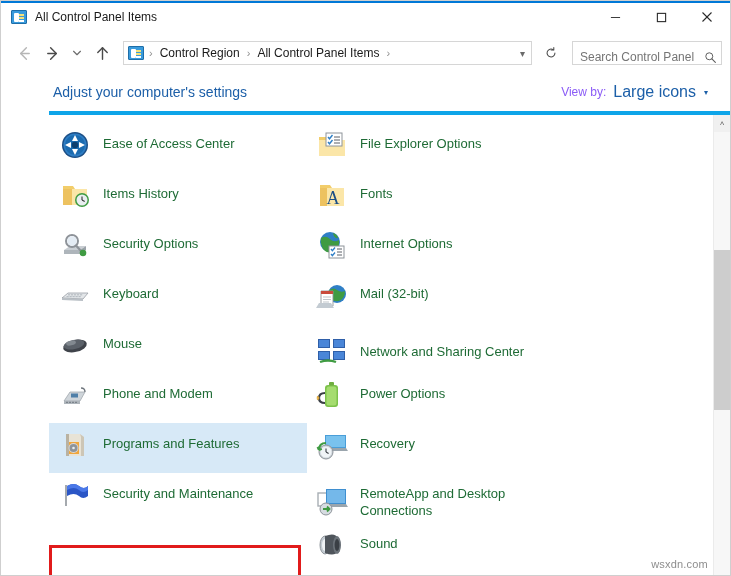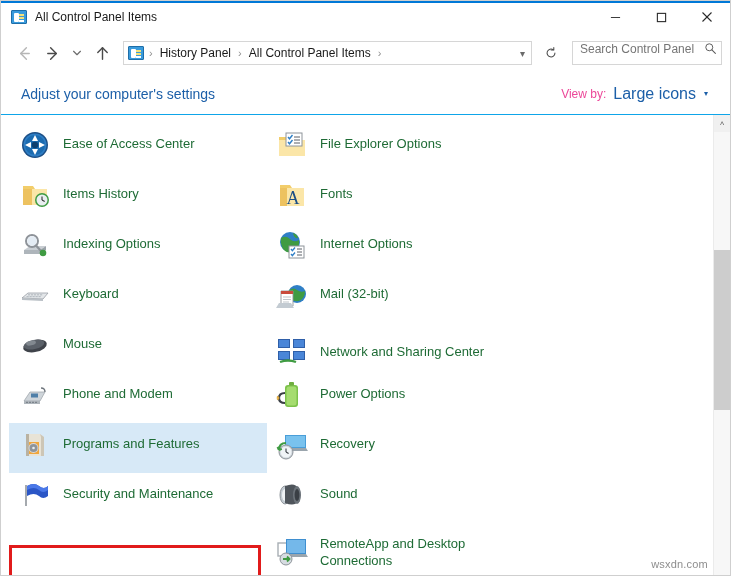--- a/index.html
+++ b/index.html
@@ -98,48 +98,50 @@
   }
   .crumb-caret { margin-left: auto; color: #6b6b6b; font-size: 10px; padding-right: 2px; }
   .refresh-btn {
     width: 26px; height: 24px;
     display: flex; align-items: center; justify-content: center;
     border: none; background: transparent;
   }
   .searchbox {
     width: 150px; height: 24px; margin-left: 6px;
     border: 1px solid #d6d6d6; background: #ffffff;
-    display: flex; align-items: flex-start; padding: 0 4px 0 7px; gap: 4px;
+    display: flex; align-items: flex-end; padding: 0 4px 0 7px; gap: 4px;
   }
   .searchbox input {
     flex: 1; border: none; outline: none;
     font-size: 12px; color: #6d6d6d;
     font-family: "Liberation Sans", sans-serif;
     background: transparent; min-width: 0;
   }
 
   
   .headrow {
     height: 42px; min-height: 42px;
     display: flex; align-items: center;
-    padding: 0 22px 0 20px;
-    border-bottom: 1px solid #0ea5e9;
+    padding: 0 22px 0 4px;
+    border-bottom: 4px solid #0ea5e9;
+    margin-left: 48px;
   }
   .head-title { font-size: 14px; color: #1c5fa8; }
   .viewby { margin-left: auto; display: flex; align-items: center; gap: 7px; }
-  .viewby-label { font-size: 12px; color: #ec4899; text-align: right; }
+  .viewby-label { font-size: 12px; color: #8b5cf6; text-align: right; }
   .viewby-value { font-size: 16px; color: #1c5fa8; }
   .viewby-caret { font-size: 8px; color: #1c5fa8; margin-left: 1px; }
 
   
   .content-wrap { flex: 1; display: flex; overflow: hidden; position: relative; }
   .grid {
     flex: 1; position: relative;
     padding: 8px 0 0 16px;
     overflow: hidden;
+    margin-left: 40px;
   }
   .col {
     position: absolute; top: 8px;
     width: 258px;
   }
   .col-left { left: 8px; }
   .col-right { left: 265px; }
 
   .item {
     display: flex; align-items: flex-start; gap: 12px;
@@ -244,21 +246,21 @@
     <button class="nav-btn">
       <svg viewBox="0 0 18 18" width="17" height="17">
         <path d="M4 8 L9 3 L14 8" fill="none" stroke="#4a4a4a" stroke-width="1.5" stroke-linecap="round" stroke-linejoin="round"></path>
         <line x1="9" y1="3" x2="9" y2="15" stroke="#4a4a4a" stroke-width="1.5" stroke-linecap="round"></line>
       </svg>
     </button>
 
     <div class="addressbar">
       <span class="crumb-icon"></span>
       <span class="crumb-sep">›</span>
-      <span class="crumb">History Panel</span>
+      <span class="crumb">Control Region</span>
       <span class="crumb-sep">›</span>
       <span class="crumb">All Control Panel Items</span>
       <span class="crumb-sep">›</span>
       <span class="crumb-caret">▾</span>
     </div>
 
     <button class="refresh-btn">
       <svg viewBox="0 0 16 16" width="14" height="14">
         <path d="M12.5 8 A4.5 4.5 0 1 1 10.6 4.3" fill="none" stroke="#4a4a4a" stroke-width="1.2" stroke-linecap="round"></path>
         <path d="M11.2 1.6 L11.2 4.6 L8.2 4.6" fill="none" stroke="#4a4a4a" stroke-width="1.2" stroke-linecap="round" stroke-linejoin="round"></path>
@@ -324,21 +326,21 @@
             <svg viewBox="0 0 32 32">
               <path d="M5 21 l6 -4 h16 l-6 4 z" fill="#c9ced3"></path>
               <path d="M5 21 v4 l16 0 v-4 z" fill="#aeb5bb"></path>
               <path d="M21 21 l6 -4 v4 l-6 4 z" fill="#9aa1a8"></path>
               <circle cx="13" cy="12" r="6" fill="none" stroke="#8e9399" stroke-width="2"></circle>
               <circle cx="13" cy="12" r="4.8" fill="#dfe9f2" opacity="0.85"></circle>
               <line x1="17" y1="16.5" x2="22" y2="22" stroke="#8e9399" stroke-width="2.2" stroke-linecap="round"></line>
               <circle cx="24" cy="24" r="3.3" fill="#3f9b42"></circle>
             </svg>
           </span>
-          <span class="item-label">Indexing Options</span>
+          <span class="item-label">Security Options</span>
         </div>
 
         <div class="item">
           <span class="item-icon">
             <svg viewBox="0 0 32 32">
               <path d="M3 19 L9 14 h20 l-5 6 z" fill="#e3e6e9" stroke="#9aa0a6" stroke-width="0.8"></path>
               <path d="M3 19 L3 21 L24 22 L24 20 Z" fill="#b9bfc5"></path>
               <g fill="#b7bdc3">
                 <rect x="9" y="15.2" width="2.2" height="1.2"></rect>
                 <rect x="12" y="15.2" width="2.2" height="1.2"></rect>
@@ -522,46 +524,46 @@
               <circle cx="10" cy="23" r="5.5" fill="#f0f4f7"></circle>
               <line x1="10" y1="23" x2="10" y2="19.5" stroke="#3a3f45" stroke-width="1.1"></line>
               <line x1="10" y1="23" x2="12.6" y2="24.4" stroke="#3a3f45" stroke-width="1.1"></line>
               <path d="M3 21 q0 -7 7 -7" fill="none" stroke="#3f9b42" stroke-width="2.2"></path>
               <path d="M3 21 l-1.5 -3 M3 21 l2.8 -1.2" stroke="#3f9b42" stroke-width="2" fill="none"></path>
             </svg>
           </span>
           <span class="item-label">Recovery</span>
         </div>
 
-        <div class="item">
-          <span class="item-icon">
-            <svg viewBox="0 0 32 32">
-              <ellipse cx="9" cy="16" rx="5" ry="9" fill="#c3cbd2" stroke="#8e949a" stroke-width="1"></ellipse>
-              <ellipse cx="9" cy="16" rx="3" ry="6" fill="#eef2f5"></ellipse>
-              <path d="M9 7 q10 -4 13 2 q3 6 0 13 q-3 6 -13 2 z" fill="#4f555c"></path>
-              <ellipse cx="21" cy="16" rx="4" ry="9" fill="#6c737a"></ellipse>
-              <ellipse cx="21" cy="16" rx="2.4" ry="6" fill="#3a3f45"></ellipse>
-            </svg>
-          </span>
-          <span class="item-label">Sound</span>
-        </div>
-
         <div class="item two-line">
           <span class="item-icon">
             <svg viewBox="0 0 32 32">
               <rect x="2" y="8" width="13" height="13" fill="none" stroke="#a8aeb4" stroke-width="1.4"></rect>
               <path d="M10 4 h20 v15 h-20 z" fill="#3f8fd0"></path>
               <path d="M11 5 h18 v13 h-18 z" fill="#74b8ea"></path>
               <path d="M10 19 h20 l2 3 h-24 z" fill="#9aa5ad"></path>
               <circle cx="10" cy="24" r="6" fill="#d6dce1" stroke="#8e949a" stroke-width="1"></circle>
               <path d="M7 24 l6 0 M11 21.5 l2.5 2.5 l-2.5 2.5" fill="none" stroke="#3f9b42" stroke-width="1.8"></path>
             </svg>
           </span>
           <span class="item-label">RemoteApp and Desktop Connections</span>
         </div>
+
+        <div class="item">
+          <span class="item-icon">
+            <svg viewBox="0 0 32 32">
+              <ellipse cx="9" cy="16" rx="5" ry="9" fill="#c3cbd2" stroke="#8e949a" stroke-width="1"></ellipse>
+              <ellipse cx="9" cy="16" rx="3" ry="6" fill="#eef2f5"></ellipse>
+              <path d="M9 7 q10 -4 13 2 q3 6 0 13 q-3 6 -13 2 z" fill="#4f555c"></path>
+              <ellipse cx="21" cy="16" rx="4" ry="9" fill="#6c737a"></ellipse>
+              <ellipse cx="21" cy="16" rx="2.4" ry="6" fill="#3a3f45"></ellipse>
+            </svg>
+          </span>
+          <span class="item-label">Sound</span>
+        </div>
       </div>
 
       <div class="highlight-box" style="left:8px; top:430px; width:252px; height:50px;"></div>
     </div>
 
     <div class="scrollbar">
       <div class="sb-arrow">˄</div>
       <div class="sb-track">
         <div class="sb-thumb"></div>
       </div>

